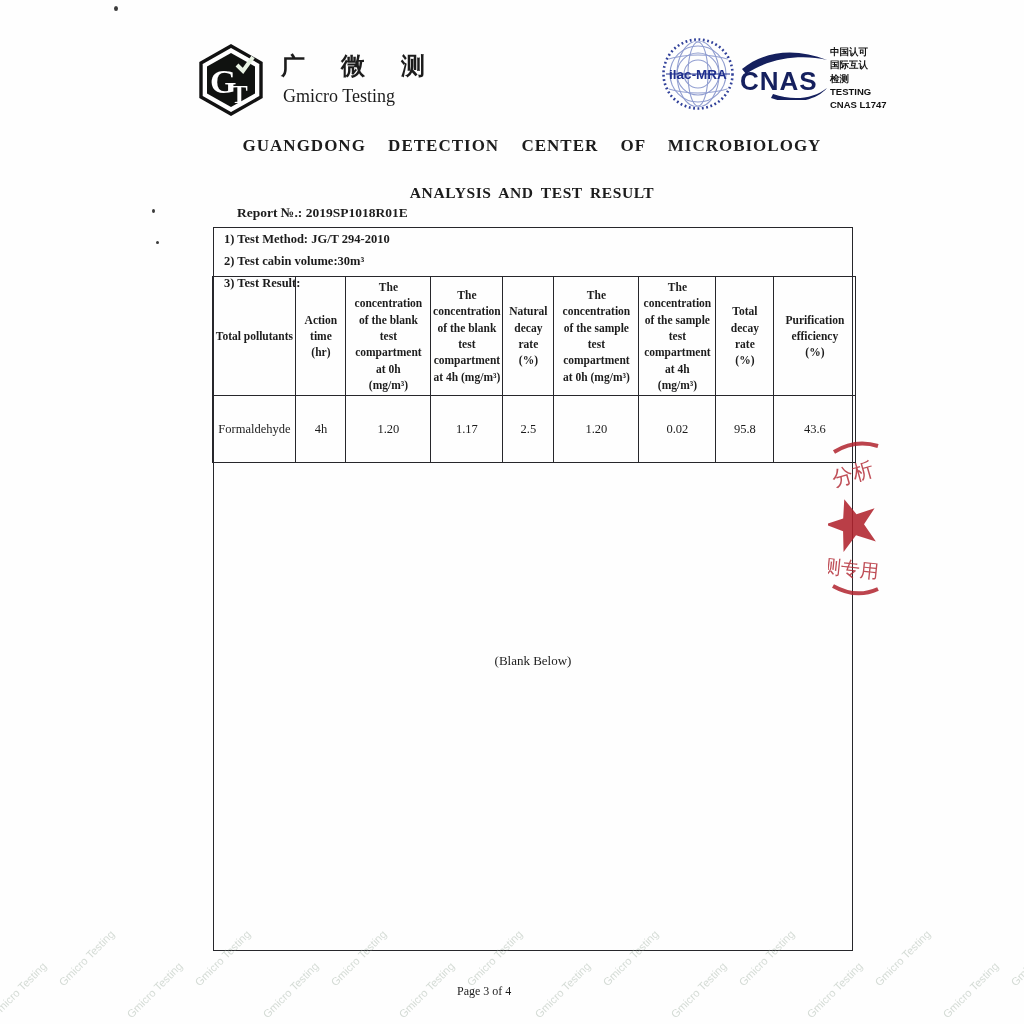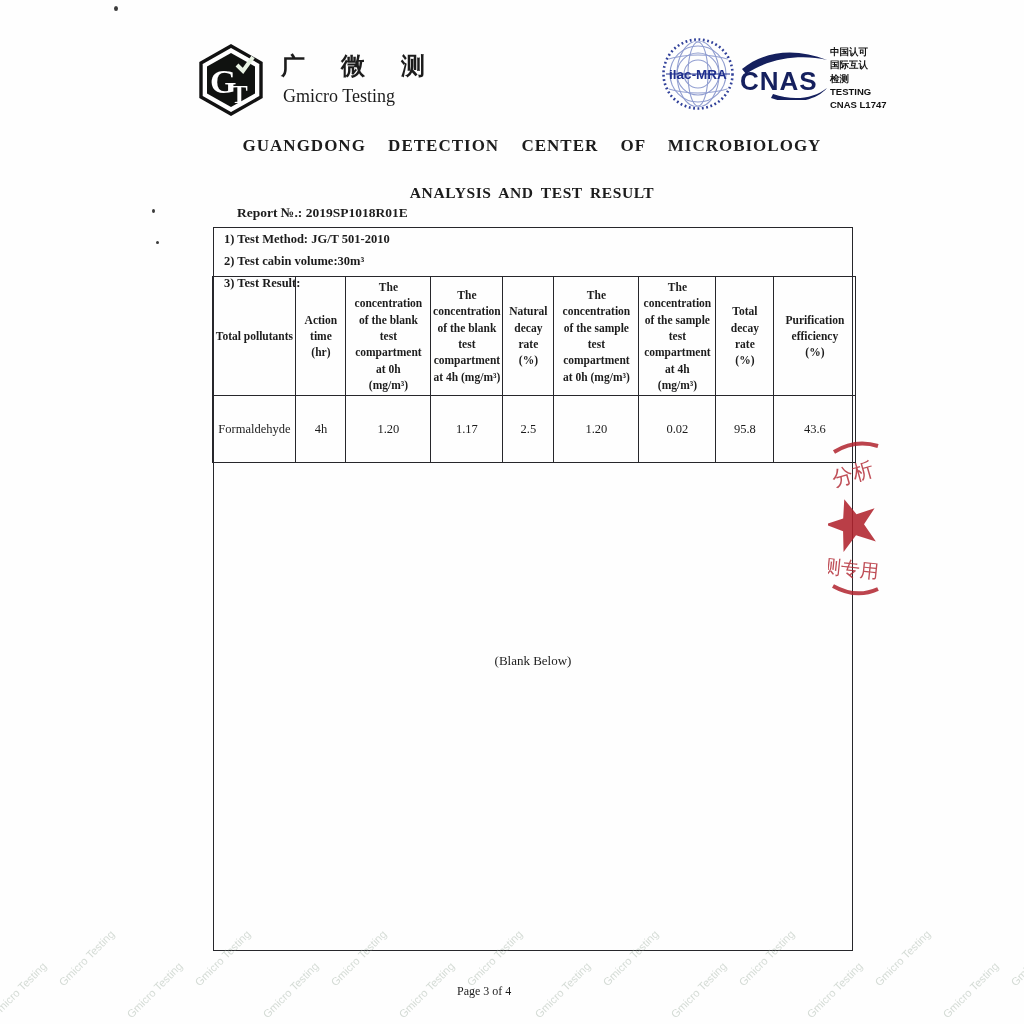--- a/index.html
+++ b/index.html
@@ -93,21 +93,21 @@
 检测
 TESTING
 CNAS L1747</div>
 
   <div class="doc-title">GUANGDONG DETECTION CENTER OF MICROBIOLOGY</div>
   <div class="doc-subtitle">ANALYSIS AND TEST RESULT</div>
   <div class="report-no">Report №.: 2019SP1018R01E</div>
 
   <div class="main-box">
     <div class="info-lines">
-      <div>1) Test Method: JG/T 501-2010</div>
+      <div>1) Test Method: JG/T 294-2010</div>
       <div>2) Test cabin volume:30m³</div>
       <div>3) Test Result:</div>
     </div>
 
     <table class="results">
       <colgroup>
         <col style="width:83px">
           <col style="width:50px">
           <col style="width:85px">
         <col style="width:72px">

